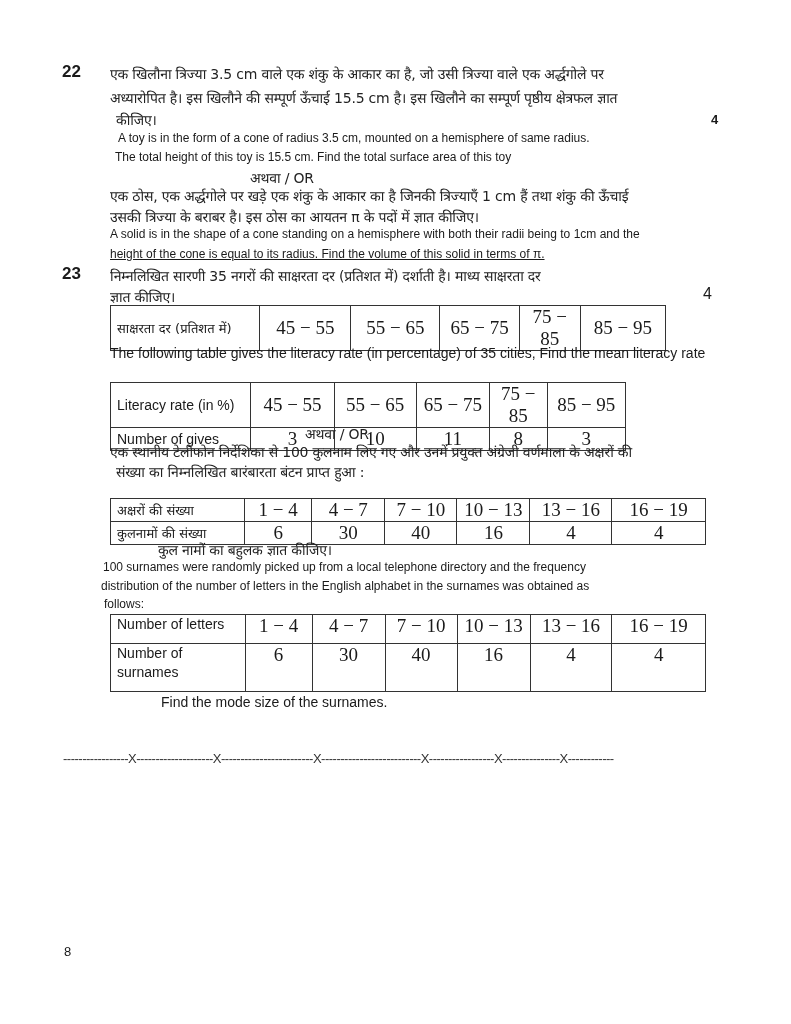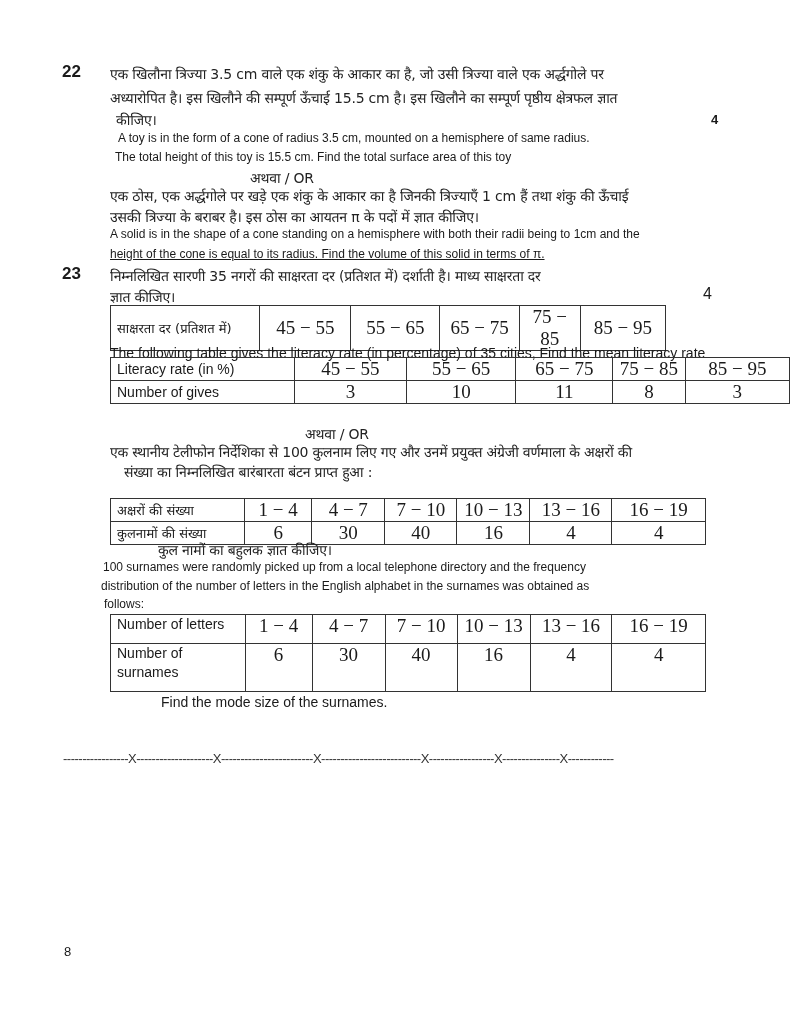--- a/index.html
+++ b/index.html
@@ -48,21 +48,21 @@
     <td style="width:90px;">55 − 65</td>
     <td style="width:78px;">65 − 75</td>
     <td style="width:55px;">75 − 85</td>
     <td style="width:85px;">85 − 95</td>
   </tr>
 </tbody>
   </table>
 
 <div class="abs en" style="left:110px;top:345px;font-size:14px;">The following table gives the literacy rate (in percentage) of 35 cities, Find the mean literacy rate</div>
 
-<table class="t" style="left:110px;top:357px;width:680px;height:40px;">
+<table class="t" style="left:110px;top:382px;width:516px;height:40px;">
   <tbody>
       <tr>
     <td class="lbl en-cell" style="width:160px;">Literacy rate (in %)</td>
     <td style="width:92px;">45 − 55</td>
     <td style="width:90px;">55 − 65</td>
     <td style="width:78px;">65 − 75</td>
     <td style="width:55px;">75 − 85</td>
     <td style="width:85px;">85 − 95</td>
   </tr>
   <tr>
@@ -71,21 +71,21 @@
     <td>10</td>
     <td>11</td>
     <td>8</td>
     <td>3</td>
   </tr>
 </tbody>
   </table>
 
 <div class="abs hi" style="left:305px;top:424px;">अथवा /  OR</div>
 <div class="abs hi" style="left:110px;top:442px;">एक स्थानीय टेलीफोन निर्देशिका से 100 कुलनाम  लिए  गए और उनमें प्रयुक्त अंग्रेजी वर्णमाला के अक्षरों की</div>
-<div class="abs hi" style="left:124px;top:462px;text-align:right;">संख्या का निम्नलिखित बारंबारता बंटन प्राप्त हुआ :</div>
+<div class="abs hi" style="left:116px;top:462px;text-align:right;">संख्या का निम्नलिखित बारंबारता बंटन प्राप्त हुआ :</div>
 
 <table class="t" style="left:110px;top:498px;width:596px;height:41px;">
   <tbody>
       <tr>
     <td class="lbl hi-cell" style="width:123px;">अक्षरों की संख्या</td>
     <td style="width:55px;">1 − 4</td>
     <td style="width:61px;">4 − 7</td>
     <td style="width:60px;">7 − 10</td>
     <td style="width:61px;">10 − 13</td>
     <td style="width:70px;">13 − 16</td>

